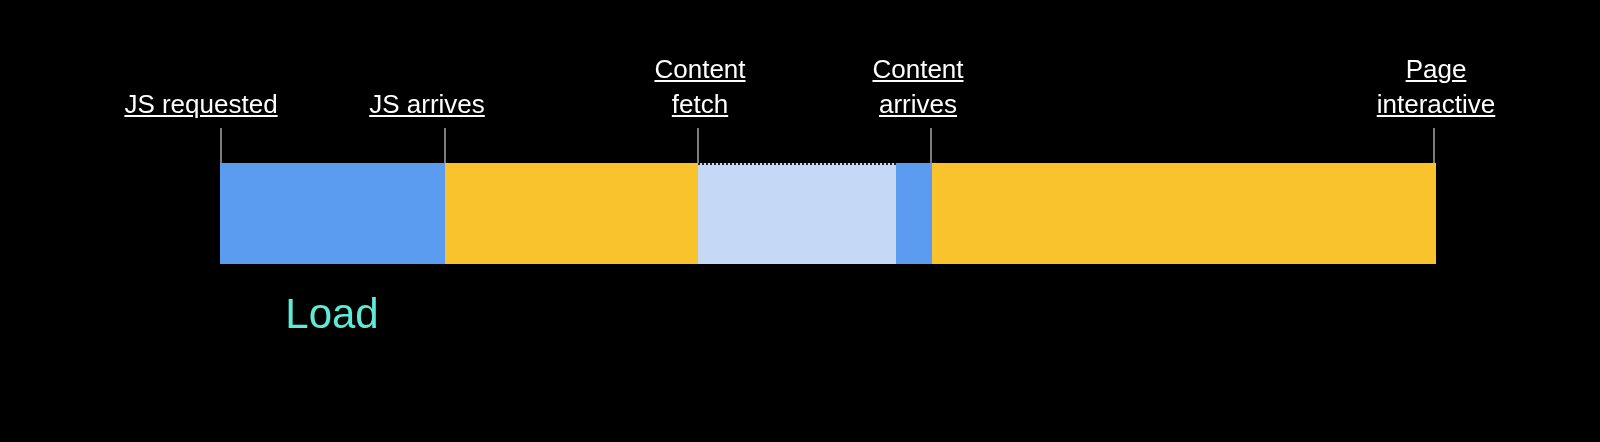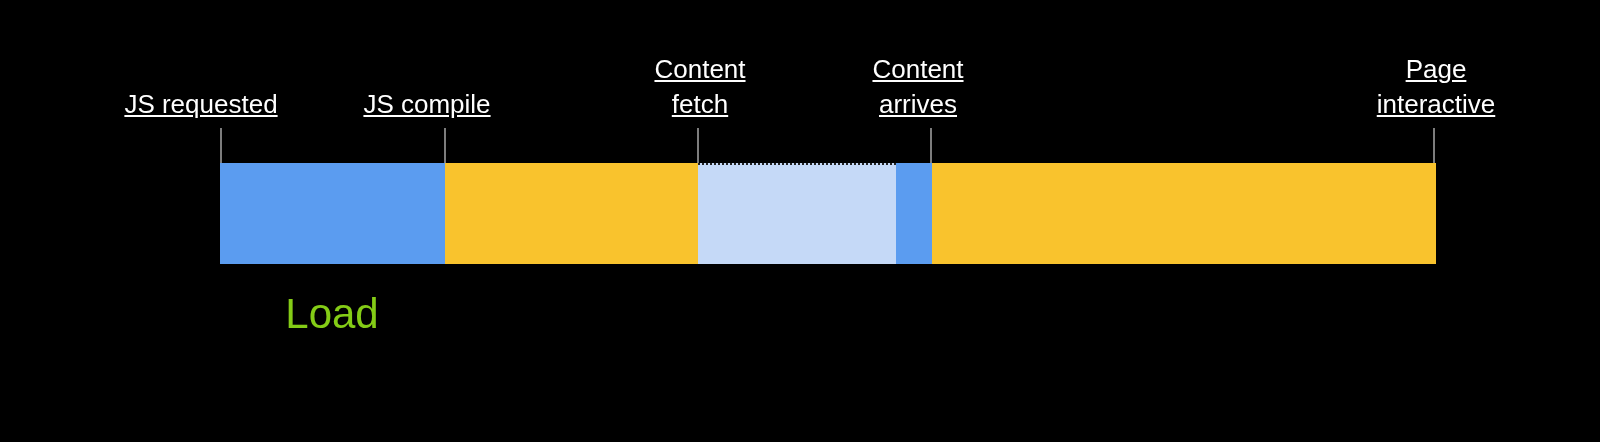--- a/index.html
+++ b/index.html
@@ -56,35 +56,35 @@
   }
   .seg {
     height: 100%;
     box-sizing: border-box;
   }
   
   .phase-label {
     position: absolute;
     top: 291px;
     transform: translateX(-50%);
-    color: #84cc16;
+    color: #5eead4;
     font-size: 42px;
     line-height: 46px;
     white-space: nowrap;
   }
   .p1 { left: 332px; }
   .p2 { left: 970px; }
 </style>
 </head>
 <body>
 
 <div class="stage">
 
   <div class="milestone-label m1">JS requested</div>
-  <div class="milestone-label m2">JS compile</div>
+  <div class="milestone-label m2">JS arrives</div>
   <div class="milestone-label m3">Content
 fetch</div>
   <div class="milestone-label m4">Content
 arrives</div>
   <div class="milestone-label m5">Page
 interactive</div>
 
   <div class="tick t1"></div>
   <div class="tick t2"></div>
   <div class="tick t3"></div>

